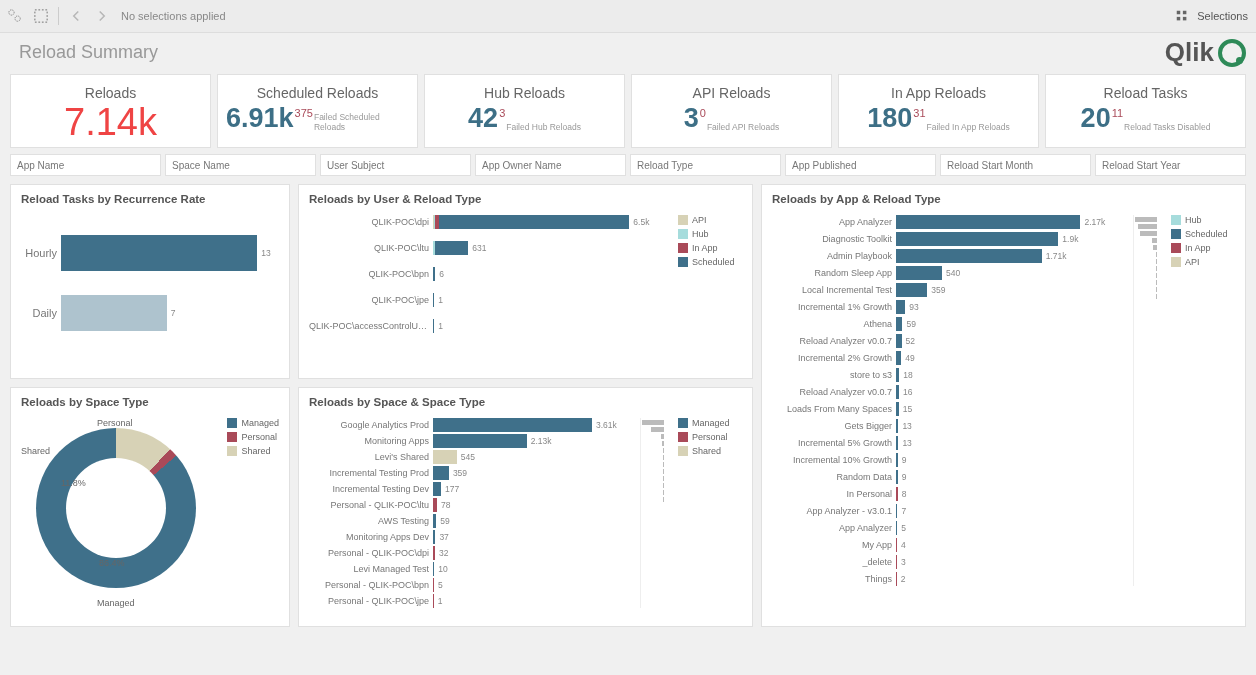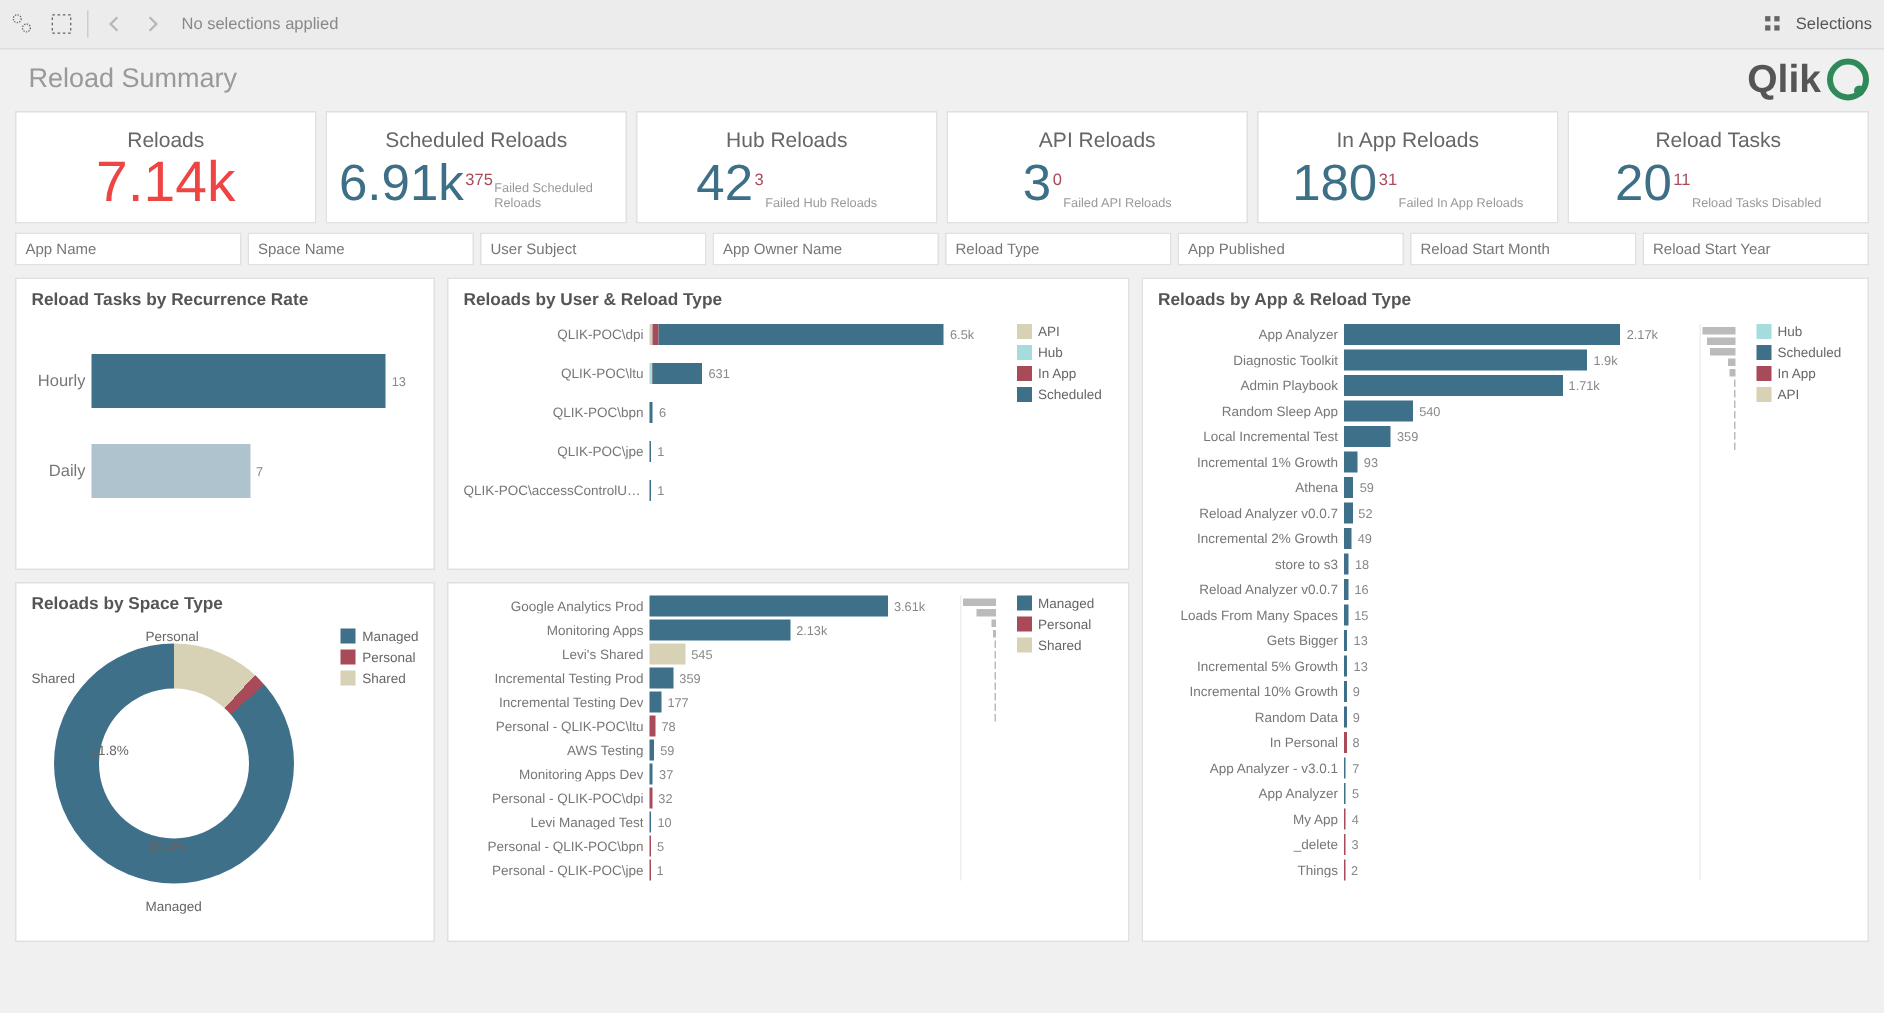--- a/index.html
+++ b/index.html
@@ -55,21 +55,21 @@
   
   .kpi-row { display:flex; gap:6px; padding:2px 10px 6px 10px; }
   .kpi-card {
     flex:1; background:#fff; border:1px solid #e0e0e0; padding:10px 8px 6px 8px;
     display:flex; flex-direction:column; align-items:center;
   }
   .kpi-card.primary { align-items:center; }
   .kpi-title { color:#666; font-size:14px; margin-bottom:2px; }
   .kpi-big { font-size:38px; color:#ef4444; font-weight:400; line-height:1; }
   .kpi-line { display:flex; align-items:baseline; gap:1px; }
-  .kpi-val { font-size:34px; color:#3d6f86; font-weight:400; }
+  .kpi-val { font-size:27px; color:#3d6f86; font-weight:700; }
   .kpi-sup { font-size:11px; color:#a94a59; position:relative; top:-10px; }
   .kpi-sub { font-size:8.5px; color:#999; align-self:flex-end; position:relative; top:-2px; }
 
   
   .filters-row { display:flex; gap:4px; padding:0 10px 8px 10px; }
   .filter-box {
     flex:1; background:#fff; border:1px solid #e0e0e0; height:22px;
     padding:0 6px; font-size:10px; color:#777; display:flex; align-items:center;
     cursor:pointer;
   }
@@ -270,21 +270,21 @@
         </div>
     </div>
 
     <div class="panel" style="height:240px">
       <div class="panel-title">Reloads by Space Type</div>
       <div class="donut-box">
         <div class="donut-wrap">
           <div class="donut"></div>
           <span class="d-label" style="left:76px; top:0px">Personal</span>
           <span class="d-label" style="left:0px;  top:28px">Shared</span>
-          <span class="d-label" style="left:40px; top:76px">11.8%</span>
+          <span class="d-label" style="left:40px; top:60px">11.8%</span>
           <span class="d-label" style="left:78px; top:140px">86.4%</span>
           <span class="d-label" style="left:76px; top:180px">Managed</span>
         </div>
         <div class="legend" id="legend-stype-donut">
             <div class="legend-row">
               <span class="swatch" style="background: var(--c-managed);"></span>
               <span>Managed</span>
             </div>
             <div class="legend-row">
               <span class="swatch" style="background: var(--c-personal);"></span>
@@ -371,20 +371,21 @@
             </div>
             <div class="legend-row">
               <span class="swatch" style="background: var(--c-scheduled);"></span>
               <span>Scheduled</span>
             </div>
           </div>
       </div>
     </div>
 
     <div class="panel" style="height:240px">
+      <div class="panel-title">Reloads by Space &amp; Space Type</div>
       <div class="bar-legend-wrap">
         <div class="bar-area hbars" id="chart-by-space" style="gap:2px;">
             <div class="hrow wide">
               <span class="lbl">Google Analytics Prod</span>
               <div class="track">
                 <div style="display: flex; height: 100%; width: 85%;">
                   <span class="seg" style="width: 100%; background: var(--c-managed);"></span>
                 </div>
                 <span class="val">3.61k</span>
               </div>

